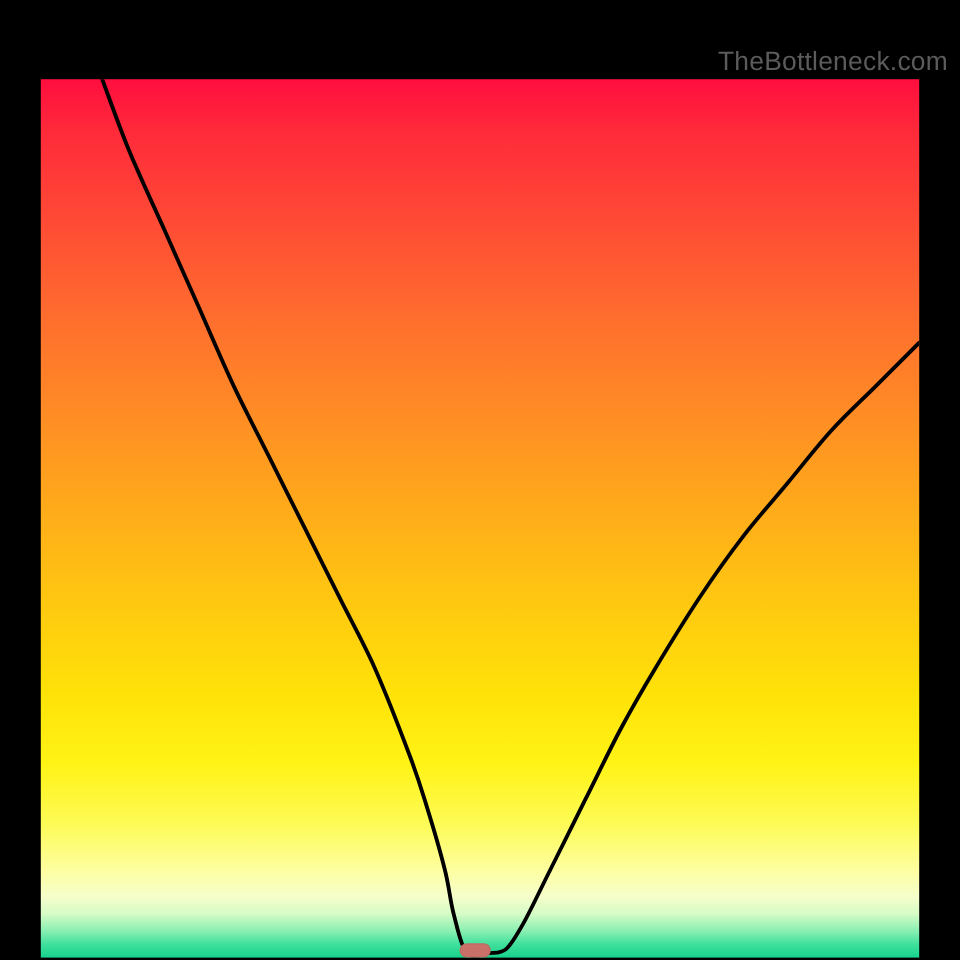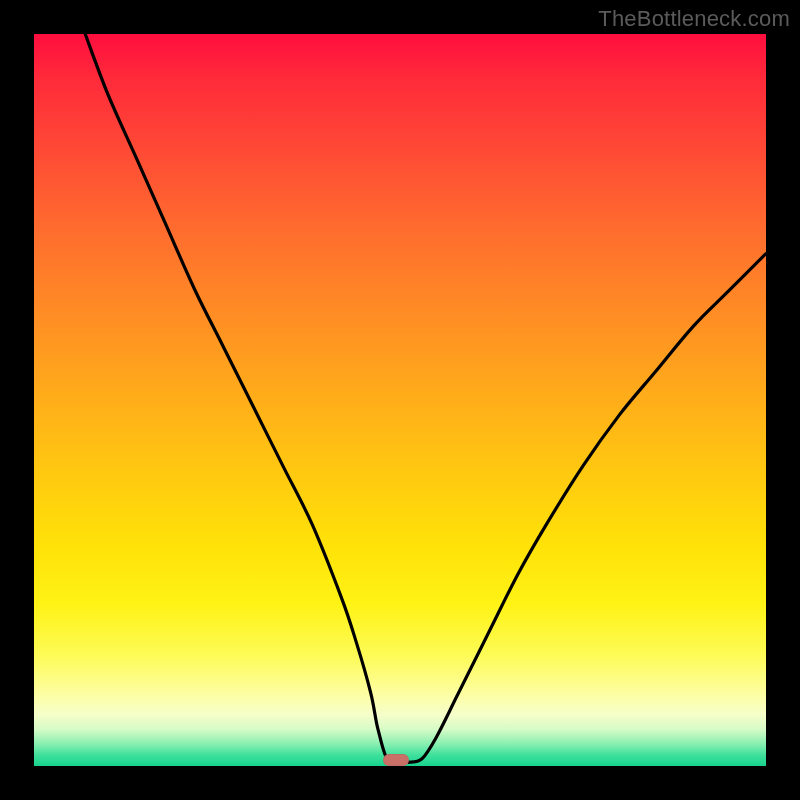--- a/index.html
+++ b/index.html
@@ -9,20 +9,21 @@
     height: 800px;
     overflow: hidden;
     background: #000;
     font-family: Arial, Helvetica, sans-serif;
   }
   .frame {
     position: relative;
     width: 800px;
     height: 688px;
     background: #000;
+    margin-top: 32px;
   }
   .plot {
     position: absolute;
     left: 34px;
     top: 34px;
     width: 732px;
     height: 732px;
     
     background: linear-gradient(to bottom,
       #ff0e3e 0%,

